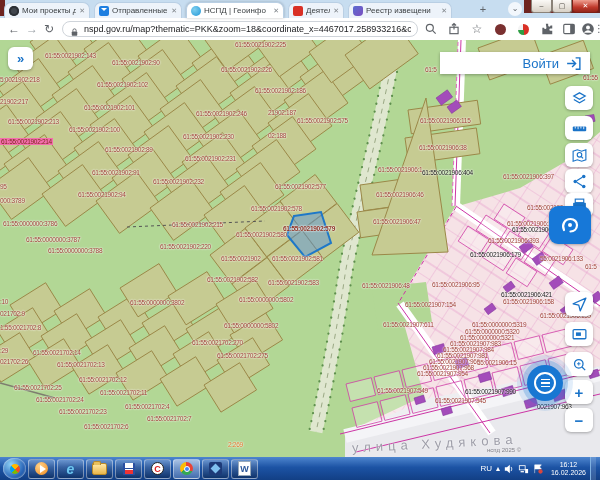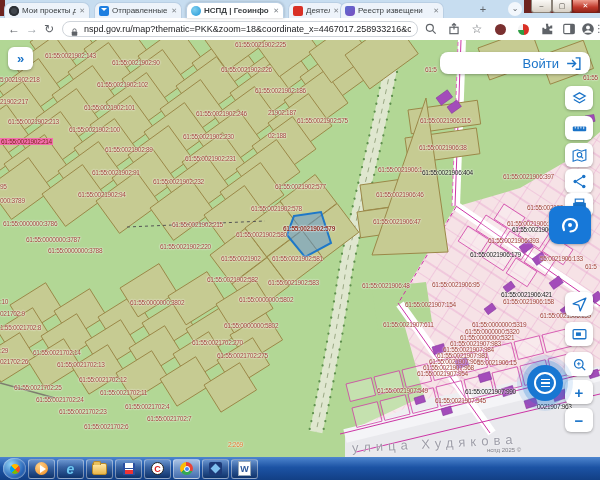--- a/index.html
+++ b/index.html
@@ -4,21 +4,21 @@
 <style>
   html,body{margin:0;padding:0;background:#666;}
   #screen{position:relative;width:600px;height:480px;overflow:hidden;
     font-family:"Liberation Sans","DejaVu Sans",sans-serif;background:#cadef1;}
   
   #tabstrip{position:absolute;left:0;top:0;width:600px;height:18px;background:#c7ddf0;}
   .maroon{position:absolute;background:#6e2420;}
   .tab{position:absolute;top:2px;height:16px;background:#edf3fa;border-radius:7px 7px 0 0;
     display:flex;align-items:center;padding:0 4px;box-sizing:border-box;overflow:hidden;
     border:1px solid #b9cfe4;border-bottom:none;}
-  .tab.active{background:#fff;z-index:3;box-shadow:0 0 3px rgba(0,0,0,.25);font-weight:bold;}
+  .tab.active{background:#fff;z-index:3;box-shadow:0 0 3px rgba(0,0,0,.25);}
   .tab .ttl{font-size:8px;color:#3c4043;white-space:nowrap;overflow:hidden;flex:1;margin:0 3px;}
   .tab .cls{font-size:7px;color:#80868b;flex:none;}
   .fav{width:10px;height:10px;border-radius:50%;flex:none;}
   .fav.projects-icon{background:#41464d;box-shadow:inset 0 0 0 2px #2c3036;}
   .fav.mail-icon{background:#1f7fe0;border-radius:2px;position:relative;}
   .fav.mail-icon::after{content:"";position:absolute;left:1.5px;top:2px;border:3.5px solid transparent;border-top:3.5px solid #fff;}
   .fav.nspd-icon{background:radial-gradient(circle at 35% 35%,#7fd0f0,#2196d6);}
   .fav.activity-icon{background:#d93025;border-radius:2px;}
   .fav.registry-icon{background:linear-gradient(135deg,#5b6cd0,#7b4fc0);border-radius:2px 2px 4px 4px;}
   .strip-btn{position:absolute;top:2px;font-size:11px;color:#5f6368;text-align:center;line-height:14px;}
@@ -48,21 +48,21 @@
   .mlbl.or{color:#e2762d;}
   .mlbl.hl{background:#f46fae;color:#7c2a1c;padding:0 1px;text-shadow:none;}
   #street{position:absolute;left:352px;top:396px;font-size:13px;color:#9d9da8;letter-spacing:5px;
     transform:rotate(-3deg);white-space:nowrap;text-shadow:0 0 2px #fff;}
   #attrib{position:absolute;left:487px;top:407px;font-size:6px;color:#82828a;}
   .mapbtn{position:absolute;background:#fff;border-radius:6px;box-shadow:0 1px 3px rgba(0,0,0,.3);
     display:flex;align-items:center;justify-content:center;}
   .mapbtn svg{width:17px;height:17px;}
   .zoomglyph{font-size:15px;color:#1a73c8;font-weight:bold;line-height:15px;}
   #expand-btn{left:8px;top:7px;width:25px;height:23px;color:#1a73c8;font-size:13px;font-weight:bold;}
-  #login-bar{left:440px;top:12px;width:150px;height:22px;border-radius:8px;justify-content:flex-end;padding-right:8px;box-sizing:border-box;}
+  #login-bar{left:440px;top:12px;width:150px;height:22px;border-radius:0;justify-content:flex-end;padding-right:8px;box-sizing:border-box;}
   #login-bar .lbl{color:#1a73c8;font-size:13px;margin-right:6px;}
   #nspd-btn{left:549px;top:166px;width:42px;height:38px;background:#1778d8;border-radius:9px;z-index:4;}
   #nspd-btn svg{width:24px;height:24px;}
   #chat-fab{left:527px;top:325px;width:36px;height:36px;border-radius:50%;background:#1877d2;z-index:4;
     box-shadow:0 0 0 5px rgba(25,118,210,.25),0 0 0 10px rgba(25,118,210,.12);}
   #chat-fab .ring{width:18px;height:18px;border:2px solid #fff;border-radius:50%;display:flex;flex-direction:column;align-items:center;justify-content:center;gap:2px;}
   #chat-fab .bar{width:9px;height:1.5px;background:#fff;}
   #legend{position:absolute;left:10px;top:387px;width:222px;height:29px;background:#fff;border-radius:8px;
     display:flex;align-items:center;padding:0 12px 0 16px;box-sizing:border-box;box-shadow:0 1px 3px rgba(0,0,0,.25);z-index:5;}
   #legend .lbl{font-size:13px;color:#3c4043;flex:1;}
@@ -106,21 +106,21 @@
         <div class="tab active" style="left: 186px; width: 98px;">
           <span class="fav nspd-icon"></span>
           <span class="ttl">НСПД | Геоинфо</span>
           <span class="cls">✕</span>
         </div>
         <div class="tab" style="left: 288px; width: 56px;">
           <span class="fav activity-icon"></span>
           <span class="ttl">Деятельность / </span>
           <span class="cls">✕</span>
         </div>
-        <div class="tab" style="left: 340px; width: 104px;">
+        <div class="tab" style="left: 348px; width: 104px;">
           <span class="fav registry-icon"></span>
           <span class="ttl">Реестр извещени</span>
           <span class="cls">✕</span>
         </div>
       </div>
     <div class="strip-btn" id="newtab" style="left:476px;width:14px;">+</div>
     <div class="strip-btn" id="tabsearch" style="left:508px;">⌄</div>
     <div class="winbtn" style="left:531px;width:21px;">–</div>
     <div class="winbtn" style="left:552px;width:20px;">▢</div>
     <div class="winbtn" id="btn-close" style="left:572px;width:27px;">✕</div>
@@ -597,14 +597,36 @@
           </span>
         </div>
         <div class="tapp">
           <span style="display:flex">
             <div class="ticon">
               <div style="width:11px;height:13px;background:#fff;border:1px solid #9ab;display:flex;align-items:center;justify-content:center;color:#2b579a;font-size:9px;font-weight:bold">W</div>
             </div>
           </span>
         </div>
       </div>
+    <div id="tray">
+      <span class="txt">RU</span>
+      <span class="txt">▴</span>
+      <svg width="10" height="10" viewBox="0 0 12 12">
+          <path d="M1 4h2.5L7 1v10L3.5 8H1z" fill="#fff"></path>
+          <path d="M8.5 3.5a4 4 0 010 5" stroke="#fff" fill="none"></path>
+        </svg>
+      <svg width="11" height="10" viewBox="0 0 12 12">
+          <rect x="1" y="2" width="7" height="5" fill="none" stroke="#fff"></rect>
+          <rect x="2.5" y="8.5" width="4" height="1.5" fill="#fff"></rect>
+          <rect x="8" y="6" width="3.5" height="5" fill="#fff"></rect>
+        </svg>
+      <svg width="10" height="10" viewBox="0 0 12 12">
+          <path d="M2 1v10M2 1h8l-2 2.5L10 6H2" fill="#fff" stroke="#fff" stroke-width=".6"></path>
+          <circle cx="9" cy="9" r="2.6" fill="#d9463e"></circle>
+        </svg>
+      <div id="clock">
+        <div>16:12</div>
+        <div>16.02.2026</div>
+      </div>
+      <div id="showdesk"></div>
+    </div>
   </div>
 </div>
 
 </body></html>

